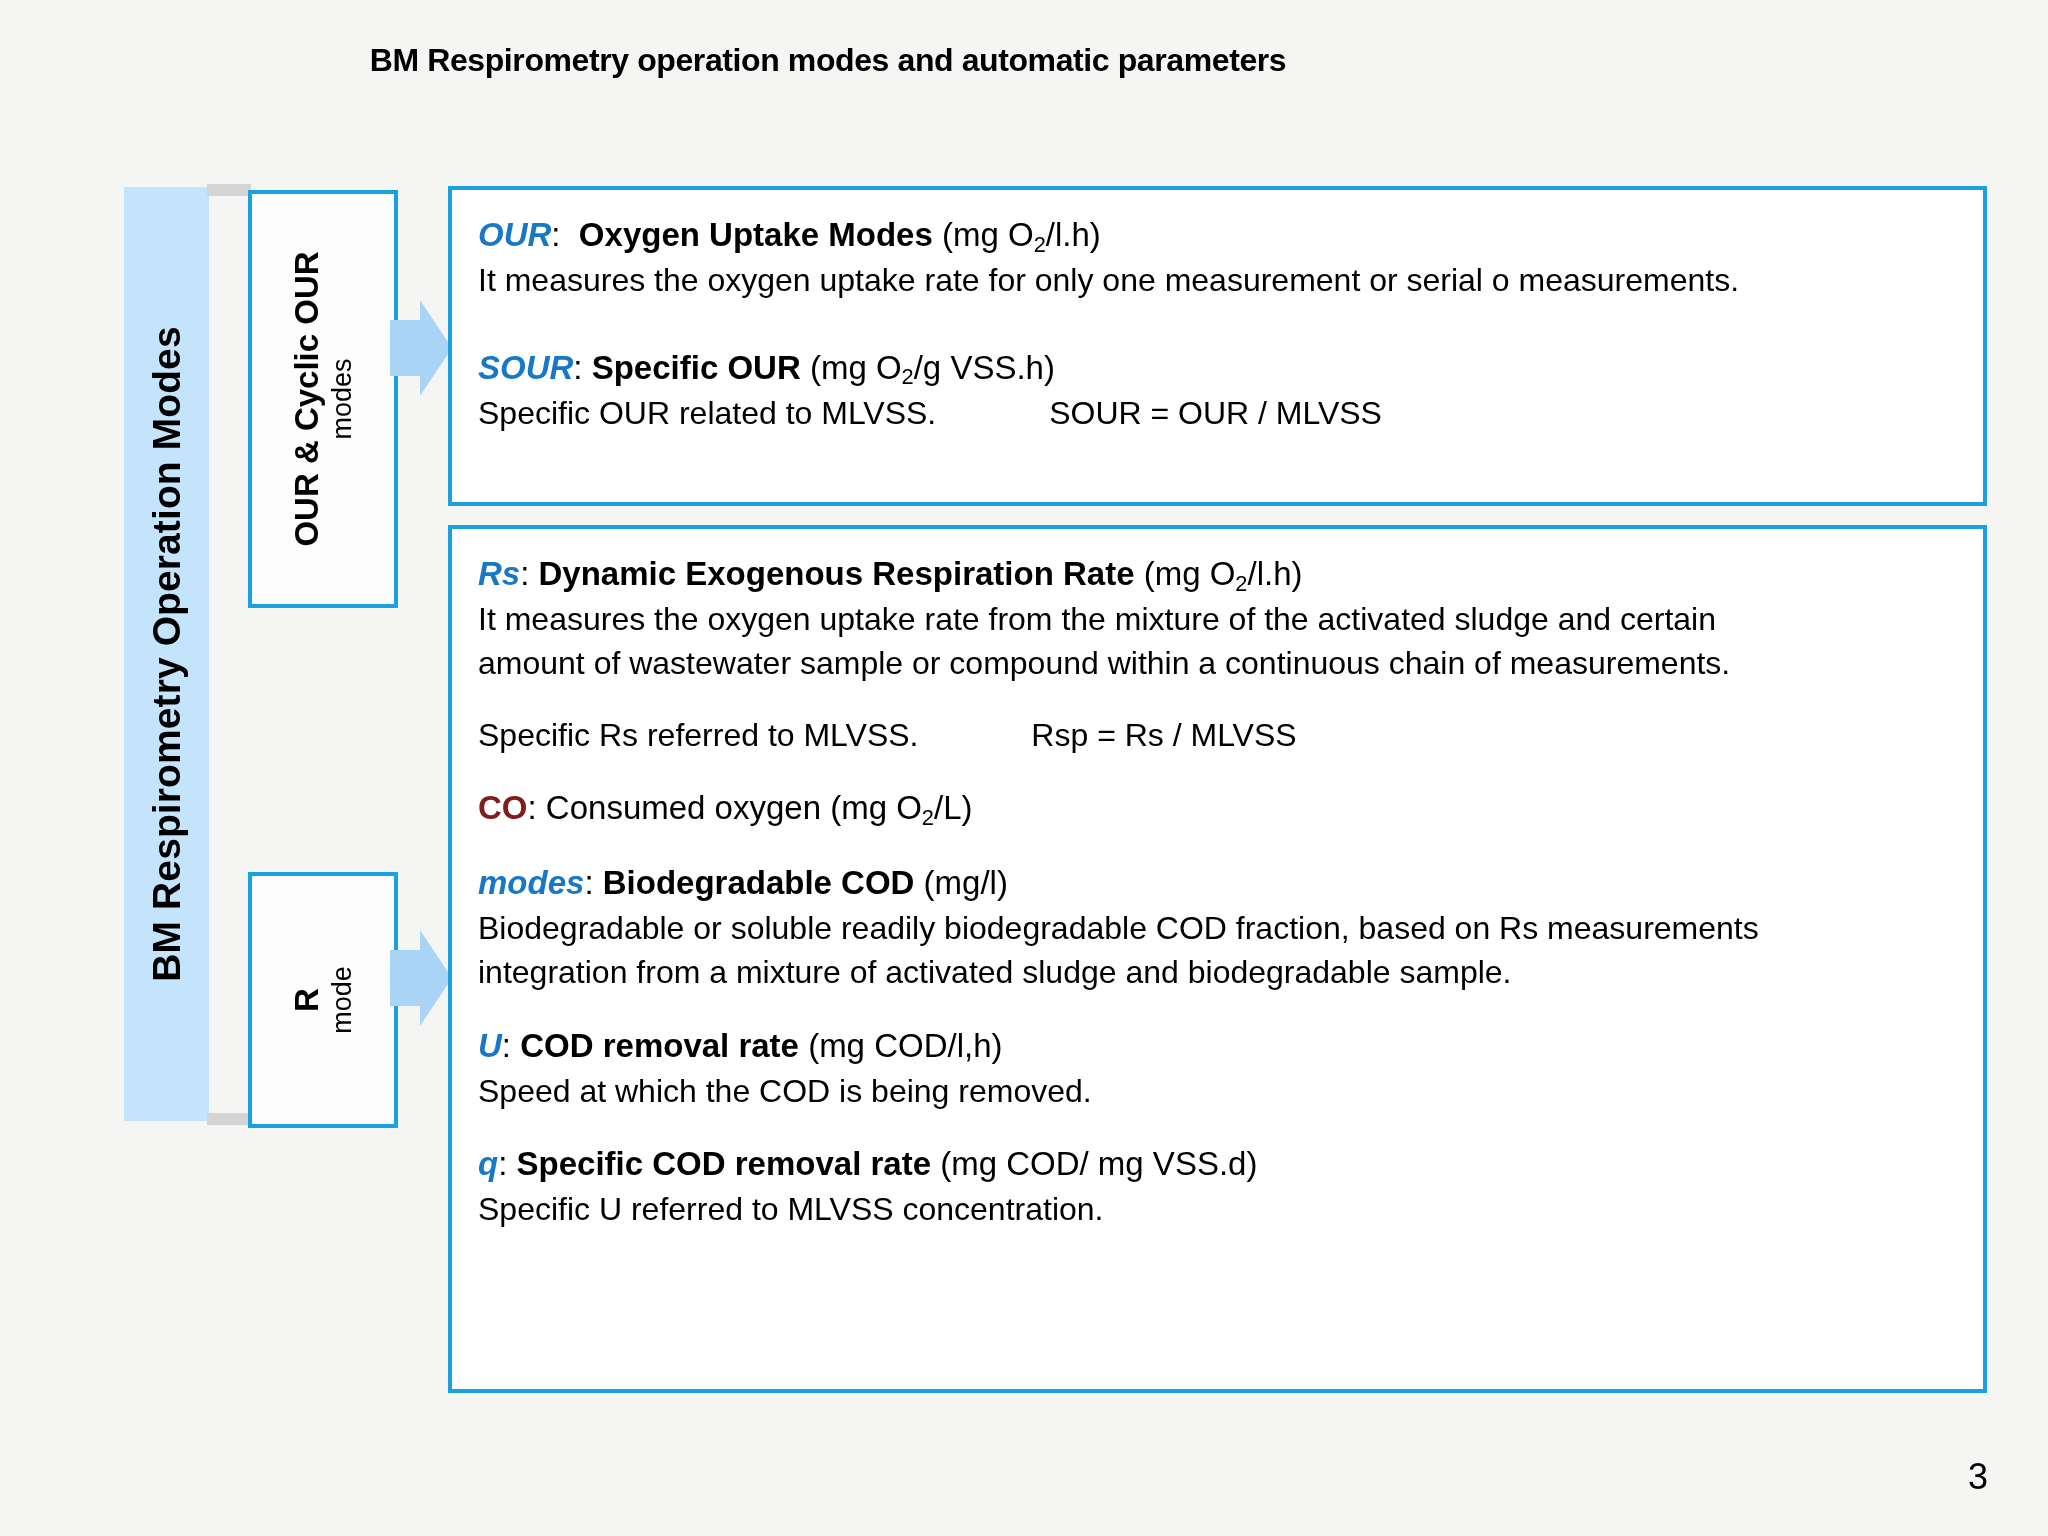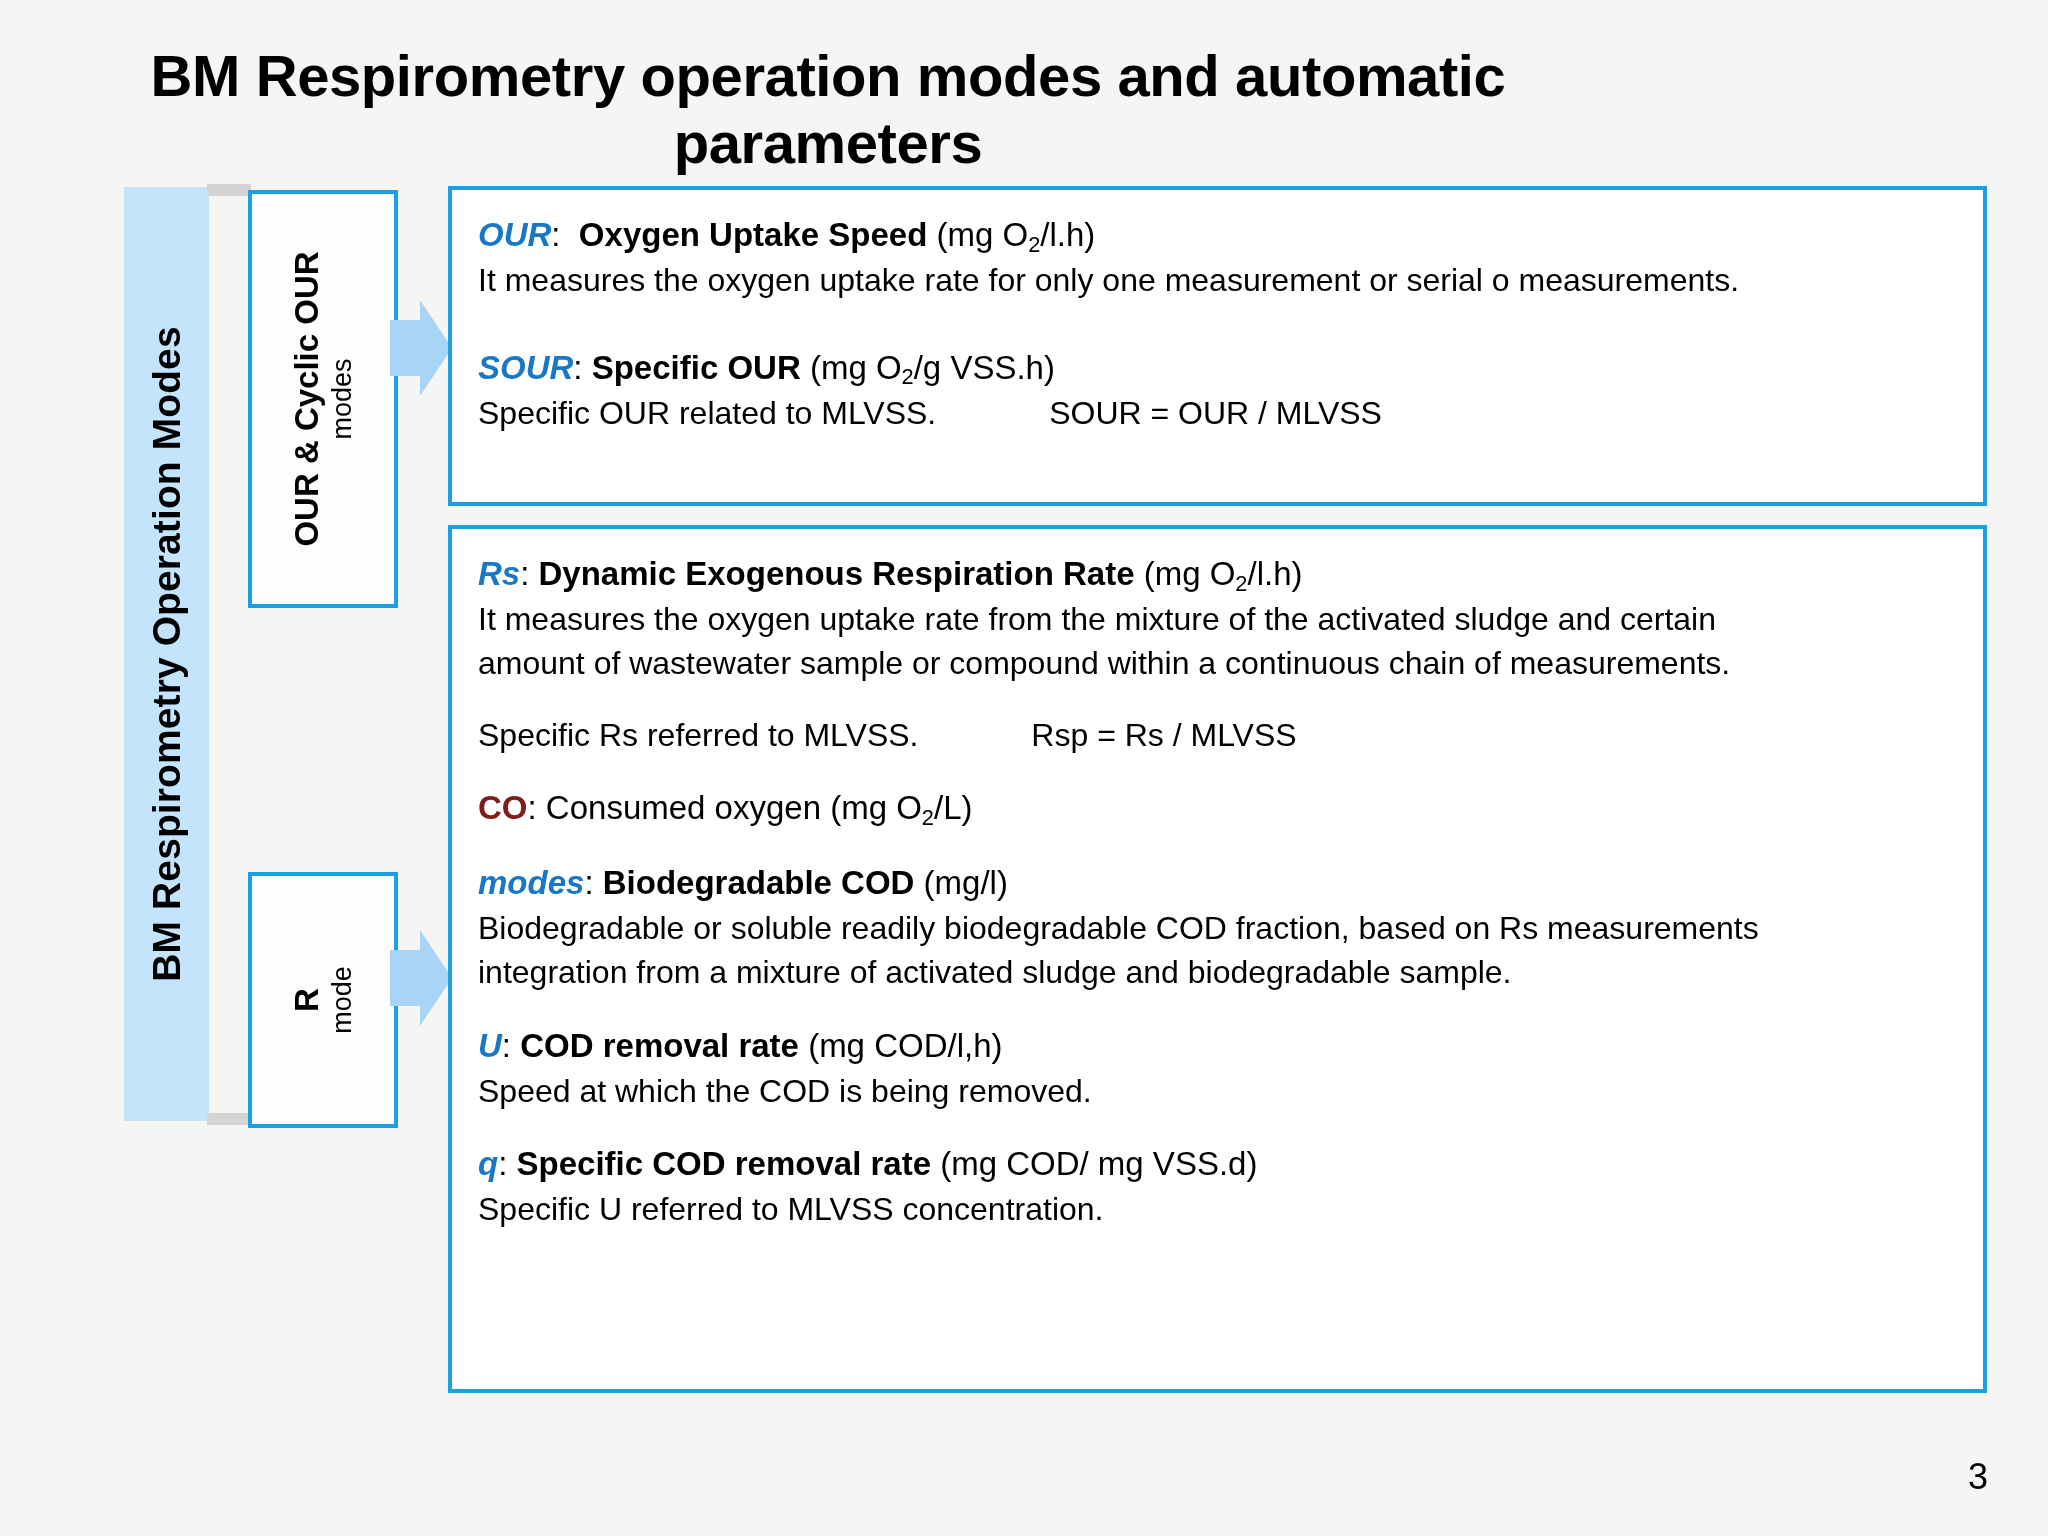--- a/index.html
+++ b/index.html
@@ -16,21 +16,21 @@
     overflow: hidden;
   }
 
   
   .slide-title {
     position: absolute;
     left: 0;
     top: 42px;
     width: 1656px;
     text-align: center;
-    font-size: 58px;
+    font-size: 32px;
     font-weight: bold;
     letter-spacing: -0.4px;
     color: #000;
   }
 
   
   .left-banner {
     position: absolute;
     left: 124px;
     top: 187px;
@@ -174,21 +174,21 @@
 </svg>
 <svg class="arrow" id="arrow-r" viewBox="0 0 62 96">
   <polygon points="0,20 30,20 30,0 62,48 30,96 30,76 0,76" fill="#a9d4f5"></polygon>
 </svg>
 
 <div class="content-box" id="box-our">
 
   <div class="entry">
     <div class="entry-head">
       <span class="abbr abbr-blue">OUR</span><span>:</span>&nbsp;
-      <span class="term">Oxygen Uptake Speed</span>
+      <span class="term">Oxygen Uptake Modes</span>
       <span class="units"><span>(mg O</span><sub>2</sub><span>/l.h)</span></span>
     </div>
     <div class="entry-desc">It measures the oxygen uptake rate for only one measurement or serial o measurements.</div>
   </div>
 
   <div class="spacer-md"></div>
 
   <div class="entry">
     <div class="entry-head">
       <span class="abbr abbr-blue">SOUR</span><span>:</span>

